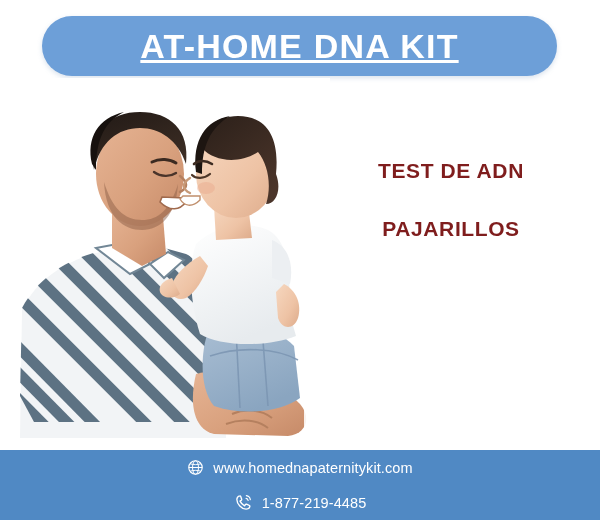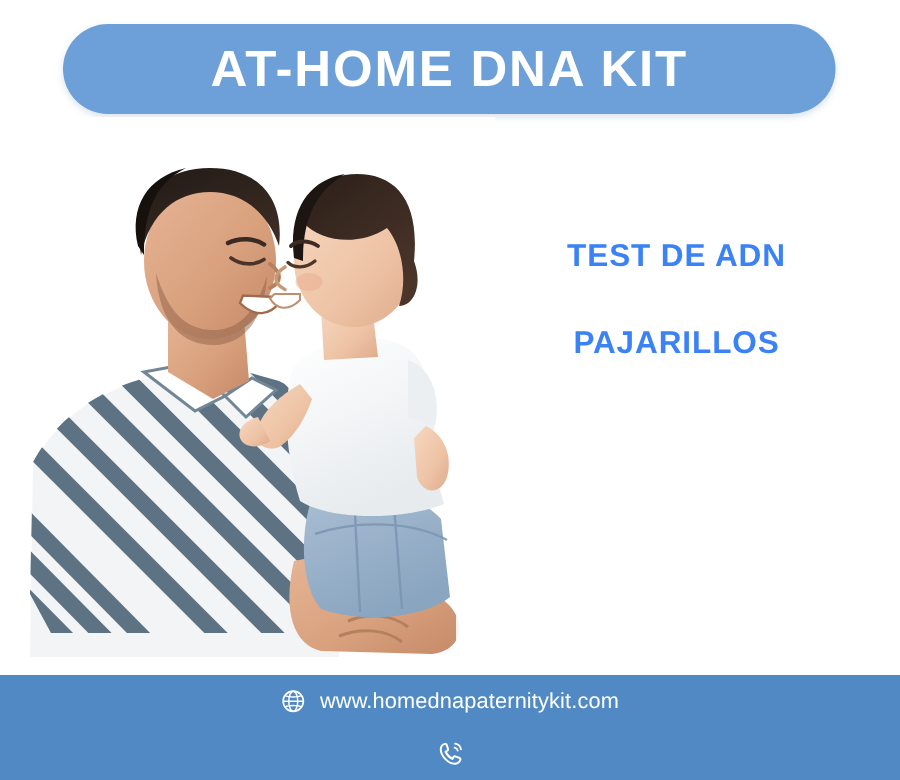--- a/index.html
+++ b/index.html
@@ -33,30 +33,31 @@
     justify-content: center;
     box-shadow: 0 2px 5px rgba(120,150,190,0.28);
   }
   .banner-title {
     color: #ffffff;
     font-size: 34px;
     font-weight: bold;
     letter-spacing: 1.2px;
     line-height: 1;
     white-space: nowrap;
+    text-decoration: underline;
   }
 
   
   .headline {
     position: absolute;
     left: 320px;
     top: 160px;
     width: 262px;
     text-align: center;
-    color: #3b82f6;
+    color: #7f1d1d;
   }
   .headline-line {
     font-size: 21px;
     font-weight: bold;
     letter-spacing: 0.6px;
     line-height: 1;
     margin-bottom: 37px;
   }
   .headline-line:last-child { margin-bottom: 0; }
 
@@ -267,19 +268,20 @@
       <div class="contact">
         <svg class="ico" width="19" height="19" viewBox="0 0 24 24">
           <path d="M7.4 3.6 C5.6 3.9 3.6 5.7 3.6 8.2 C3.6 13.6 9.6 20.4 15.3 20.4
                    C17.8 20.4 19.7 18.6 20.1 16.8 C20.2 16.2 19.9 15.7 19.3 15.5
                    L15.8 14.2 C15.2 14 14.7 14.2 14.4 14.7 L13.4 16.3
                    C11.2 15.2 8.7 12.6 7.6 10.3 L9.2 9.3 C9.7 9 9.9 8.5 9.7 7.9
                    L8.5 4.4 C8.3 3.8 7.9 3.5 7.4 3.6 Z" fill="none" stroke="#ffffff" stroke-width="1.7" stroke-linejoin="round"></path>
           <path d="M15.6 3.4 C18.2 3.8 20.2 5.8 20.6 8.3" fill="none" stroke="#ffffff" stroke-width="1.5" stroke-linecap="round"></path>
           <path d="M15.2 6.8 C16.6 7.1 17.6 8.1 17.9 9.5" fill="none" stroke="#ffffff" stroke-width="1.4" stroke-linecap="round"></path>
         </svg>
+        <span class="contact-text">1-877-219-4485</span>
       </div>
 
     </div>
 
   </div>
 
 </div>
 
 </body></html>

